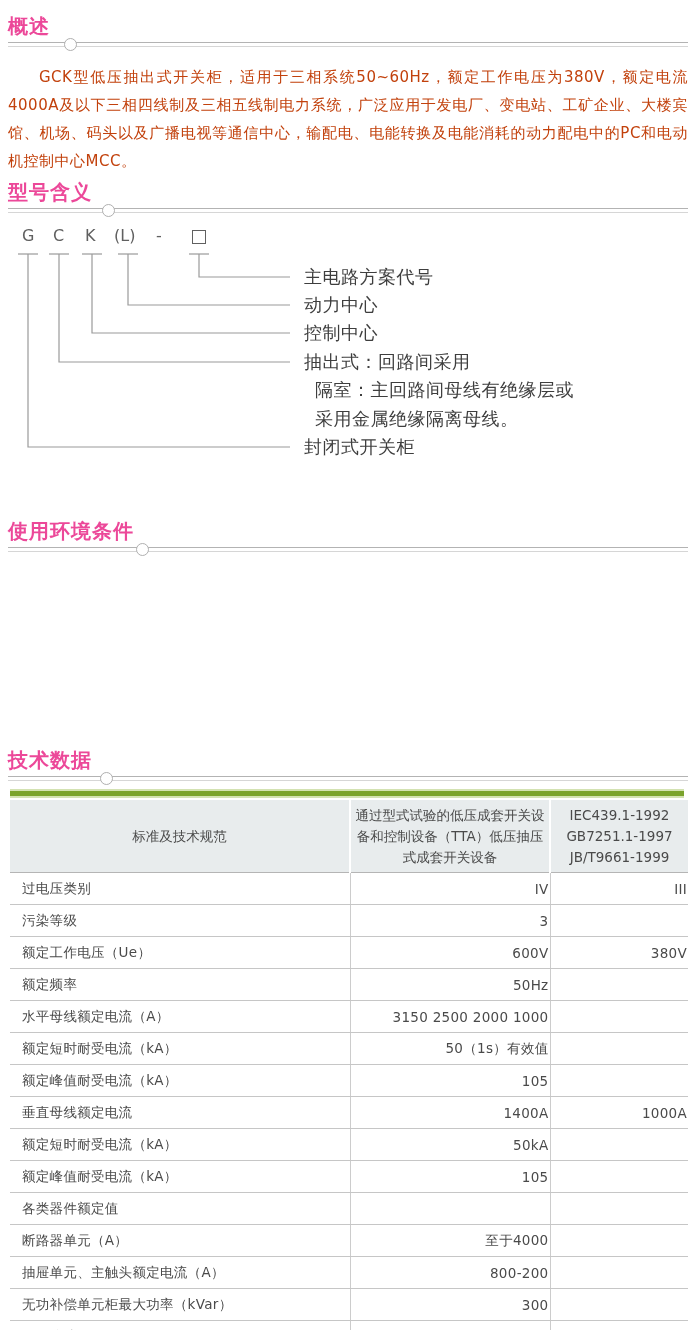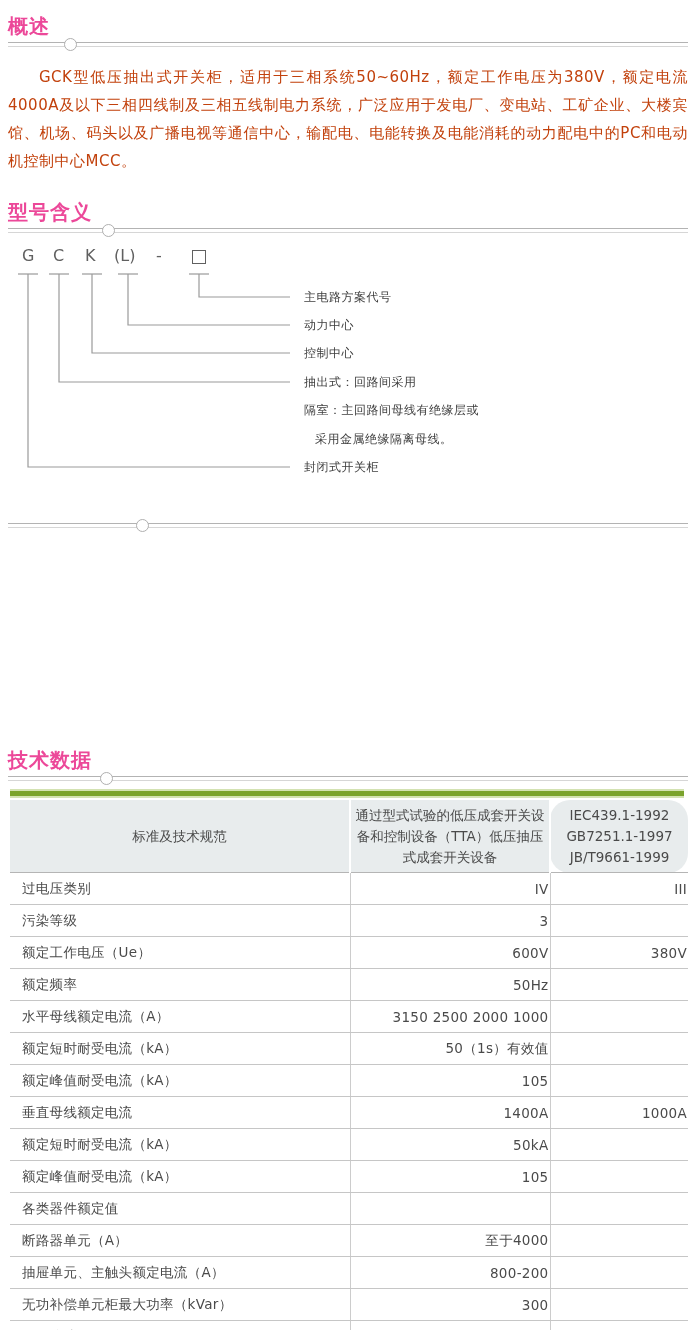--- a/index.html
+++ b/index.html
@@ -24,37 +24,37 @@
   .knob-s1{left:56px;} .knob-s2{left:94px;} .knob-s3{left:128px;} .knob-s4{left:92px;}
 
   
   #sec-overview{top:14px;}
   .overview-para{
     margin-top:16px;font-size:15px;line-height:28px;color:#c2410c;
     text-indent:31px;text-align:justify;letter-spacing:.5px;
   }
 
   
-  #sec-model{top:200px;}
+  #sec-model{top:180px;}
   .diagram{position:relative;margin-top:14px;height:252px;}
   .diagram svg{position:absolute;left:0;top:0;}
   .code-letter{
     position:absolute;top:0;font-size:16px;color:#606060;line-height:18px;
   }
   .cl-0{left:14px;} .cl-1{left:45px;} .cl-2{left:77px;} .cl-3{left:106px;} .cl-4{left:148px;}
   .code-box{
     position:absolute;left:184px;top:3px;width:12px;height:12px;
     border:1.5px solid #606060;background:#fff;
   }
   .diagram-label{
-    position:absolute;left:296px;font-size:12px;color:#3e3e3e;
+    position:absolute;left:296px;font-size:18px;color:#3e3e3e;
     line-height:18px;white-space:nowrap;letter-spacing:.5px;
   }
   .dl-0{top:41px;} .dl-1{top:69px;} .dl-2{top:97px;} .dl-3{top:126px;}
-  .dl-4{top:154px;} .dl-5{top:183px;margin-left:11px;} .dl-6{top:211px;}
+  .dl-4{top:154px;margin-left:11px;} .dl-5{top:183px;margin-left:11px;} .dl-6{top:211px;}
 
   
   #sec-environment{top:519px;}
   .env-list{margin-top:12px;font-size:15px;line-height:33px;color:#3e3e3e;letter-spacing:.4px;}
   .env-item{padding-left:28px;text-indent:-28px;text-align:justify;}
 
   
   #sec-technical{top:748px;}
   .green-bar{
     margin:8px 0 2px 2px;width:674px;height:5px;background:#7aa32c;
@@ -63,21 +63,21 @@
   table.tech{
     margin-left:2px;width:678px;border-collapse:collapse;table-layout:fixed;
     font-size:13.5px;color:#4a4a4a;
   }
   table.tech col.c0{width:340px;} table.tech col.c1{width:200px;} table.tech col.c2{width:138px;}
   table.tech thead th{
     background:#e8eced;font-weight:normal;height:70px;vertical-align:middle;
     border-bottom:1px solid #b5b5b5;line-height:21px;
   }
   table.tech thead th.h1{border-left:2px solid #fff;border-right:2px solid #fff;padding:0 4px;}
-  table.tech thead th.h2{white-space:pre-line;border-radius:20px;}
+  table.tech thead th.h2{white-space:pre-line;}
   table.tech tbody td{
     height:29px;border-bottom:1px solid #c6c6c6;text-align:right;
     vertical-align:middle;letter-spacing:.3px;padding-left:24px;
   }
   table.tech tbody td.col0{
     text-align:left;padding-left:12px;border-right:1px solid #cccccc;
   }
   table.tech tbody td.col1{border-right:1px solid #cccccc;}
 </style>
 </head>
@@ -121,20 +121,21 @@
     <div class="diagram-label dl-1">动力中心</div>
     <div class="diagram-label dl-2">控制中心</div>
     <div class="diagram-label dl-3">抽出式：回路间采用</div>
     <div class="diagram-label dl-4">隔室：主回路间母线有绝缘层或</div>
     <div class="diagram-label dl-5">采用金属绝缘隔离母线。</div>
     <div class="diagram-label dl-6">封闭式开关柜</div>
   </div>
 </div>
 
 <div class="section" id="sec-environment">
+  <div class="sec-heading">使用环境条件</div>
   <div class="divider">
     <span class="knob knob-s3"></span>
   </div>
 </div>
 
 <div class="section" id="sec-technical">
   <div class="sec-heading">技术数据</div>
   <div class="divider">
     <span class="knob knob-s4"></span>
   </div>

